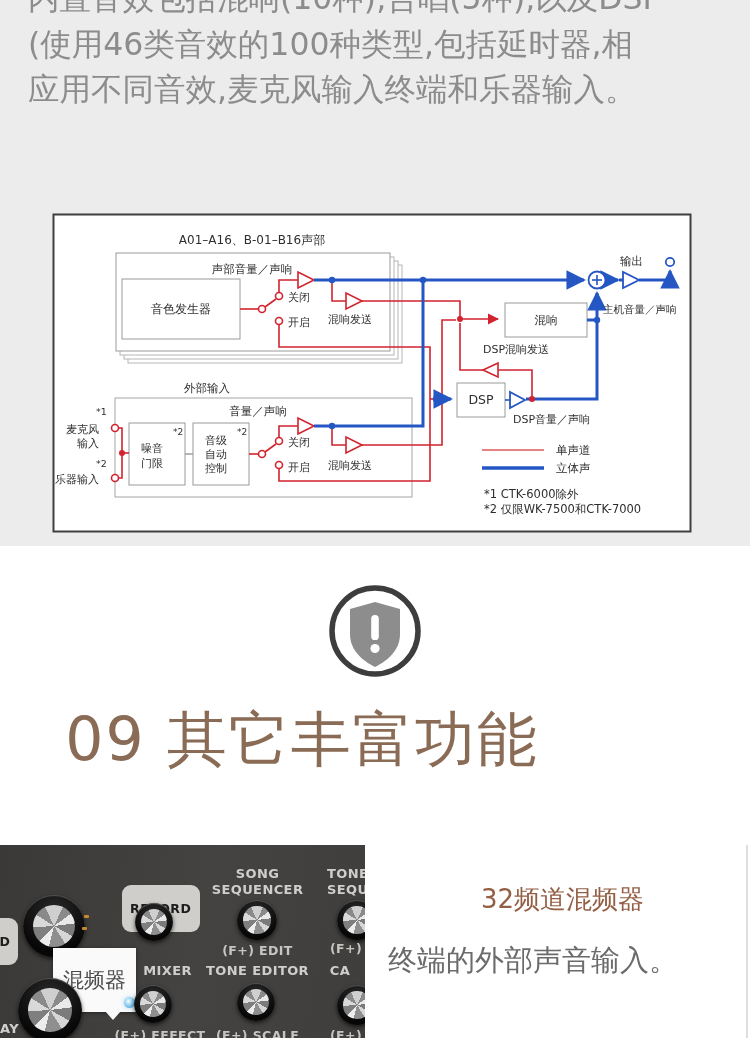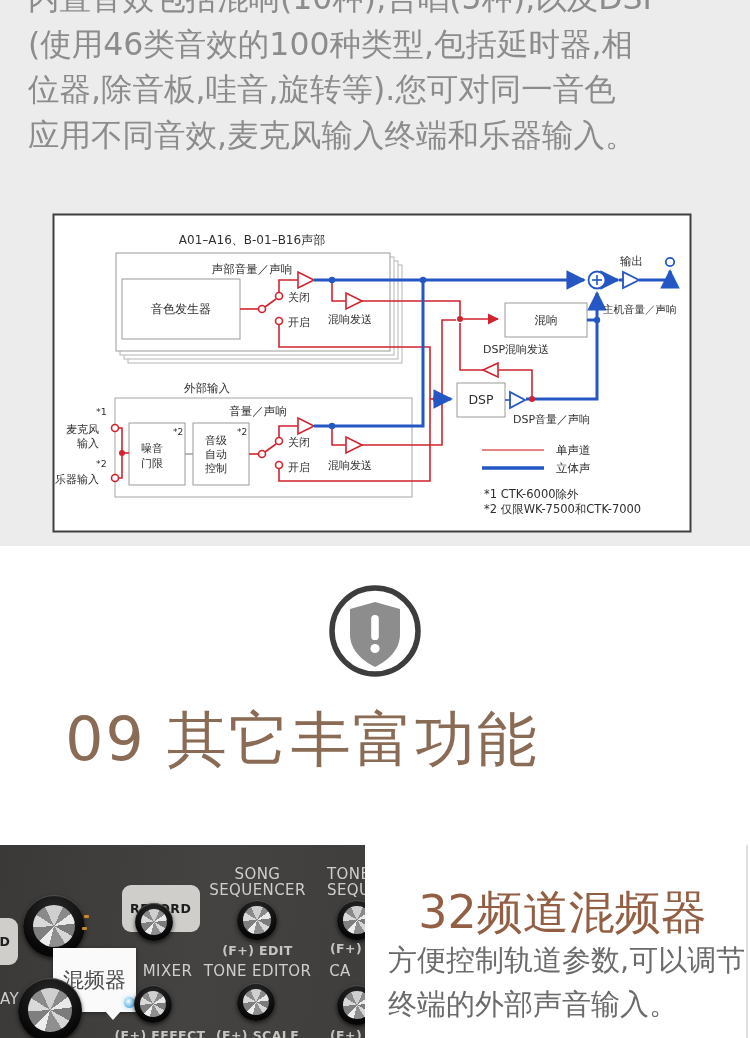--- a/index.html
+++ b/index.html
@@ -22,44 +22,43 @@
   .right-border{position:absolute;left:746px;top:0;width:2px;height:193px;background:#dedede;}
   .panel{position:absolute;left:0;top:0;width:365px;height:193px;overflow:hidden;
     background:linear-gradient(100deg,#3b3937 0%,#454341 55%,#403e3c 100%);}
   .knob{position:absolute;border-radius:50%;background:radial-gradient(circle at 50% 28%,#2a2a2a 0%,#070707 72%);
     box-shadow:0 2px 4px rgba(0,0,0,.65), inset 0 1px 1px rgba(255,255,255,.25);}
   .knob::after{content:"";position:absolute;left:16%;top:16%;width:68%;height:68%;border-radius:50%;
     background:conic-gradient(#cfcfcf 0 7%,#8a8a8a 7% 15%,#e9e9e9 15% 23%,#7b7b7b 23% 33%,
       #d6d6d6 33% 41%,#8f8f8f 41% 54%,#ededed 54% 62%,#7f7f7f 62% 74%,#d9d9d9 74% 84%,#8a8a8a 84% 93%,#cfcfcf 93% 100%);}
   .pill{position:absolute;background:#cfcecb;color:#1d1d1d;border-radius:9px;
     font-size:12.5px;font-weight:bold;letter-spacing:.6px;padding:16px 8px;line-height:15px;}
-  .plabel{position:absolute;color:#cfcecc;font-size:15px;font-weight:normal;letter-spacing:.4px;text-align:center;line-height:16px;}
+  .plabel{position:absolute;color:#cfcecc;font-size:13px;font-weight:bold;letter-spacing:.4px;text-align:center;line-height:16px;}
   .psub{position:absolute;color:#c6c5c2;font-size:12.5px;font-weight:bold;letter-spacing:.4px;text-align:center;line-height:15px;}
   .led{position:absolute;width:11px;height:11px;border-radius:50%;
     background:radial-gradient(circle at 40% 38%,#f2fbff,#7cc4ee 55%,#4a8fc0);box-shadow:0 0 4px rgba(140,205,245,.8);}
   .tick{position:absolute;width:5px;height:3px;background:#c8882e;border-radius:1px;}
   .tooltip{position:absolute;background:#fafafa;color:#4c4c4c;font-size:21px;line-height:28px;
     padding:18px 10px;border-radius:0;box-shadow:0 1px 4px rgba(0,0,0,.45);}
   .tooltip::after{content:"";position:absolute;left:52px;bottom:-8px;width:0;height:0;
     border-left:8px solid transparent;border-right:8px solid transparent;border-top:9px solid #fafafa;}
   .mixer-title{position:absolute;left:375px;top:37px;width:375px;text-align:center;
-    font-size:46px;color:#935f44;}
+    font-size:26px;color:#935f44;}
   .mixer-body{position:absolute;left:388px;top:93px;width:356px;font-size:29px;line-height:44px;color:#6b6b6b;white-space:nowrap;}
   .mixer-body span{display:block;}
   
   text{font-family:"DejaVu Sans","Liberation Sans",sans-serif;fill:#2e2e2e;}
 </style>
 </head>
 <body>
 
 <div class="section-top">
   <div class="intro">
     <span>内置音效包括混响(10种),合唱(5种),以及DSP</span>
     <span>(使用46类音效的100种类型,包括延时器,相</span>
-    <span>位器,除音板,哇音,旋转等).您可对同一音色</span>
     <span>应用不同音效,麦克风输入终端和乐器输入。</span>
   </div>
 
   <div class="diagram-wrap">
   <svg width="640" height="320" viewBox="0 0 640 320">
     <defs>
       <marker id="ar" viewBox="0 0 10 10" refX="9" refY="5" markerWidth="7" markerHeight="7" orient="auto">
         <path d="M0,0L10,5L0,10z" fill="#d2232e"></path>
       </marker>
       <marker id="ab" viewBox="0 0 10 10" refX="9" refY="5" markerWidth="6.5" markerHeight="6.5" orient="auto">
@@ -223,35 +222,34 @@
     <div class="plabel" style="left:327px;top:21px;width:80px;text-align:left;">
       <span>TONE</span><br>
       <span>SEQU</span>
     </div>
     <div class="knob" style="left:337px;top:55px;width:40px;height:40px;"></div>
     <div class="psub" style="left:330px;top:96px;width:60px;text-align:left;">(F+)</div>
 
     <div class="tooltip" style="left:53px;top:103px;">混频器</div>
 
     <div class="knob" style="left:18px;top:133px;width:64px;height:64px;"></div>
-    <div class="plabel" style="left:0px;top:146px;width:30px;text-align:left;">AY</div>
+    <div class="plabel" style="left:0px;top:176px;width:30px;text-align:left;">AY</div>
 
     <div class="plabel" style="left:115px;top:118px;width:105px;">MIXER</div>
     <div class="led" style="left:124px;top:152px;"></div>
     <div class="knob" style="left:134px;top:140px;width:38px;height:38px;"></div>
     <div class="psub" style="left:100px;top:183px;width:120px;">(F+) EFFECT</div>
 
     <div class="plabel" style="left:200px;top:118px;width:115px;">TONE EDITOR</div>
     <div class="knob" style="left:237px;top:138px;width:38px;height:38px;"></div>
     <div class="psub" style="left:205px;top:183px;width:105px;">(F+) SCALE</div>
 
     <div class="plabel" style="left:320px;top:118px;width:40px;text-align:center;">CA</div>
     <div class="knob" style="left:337px;top:140px;width:40px;height:40px;"></div>
     <div class="psub" style="left:330px;top:183px;width:70px;text-align:left;">(F+) LO</div>
   </div>
 
   <div class="mixer-title">32频道混频器</div>
   <div class="mixer-body">
-    <span>方便控制轨道参数,可以调节</span>
     <span>终端的外部声音输入。</span>
   </div>
   <div class="right-border"></div>
 </div>
 
 </body></html>

